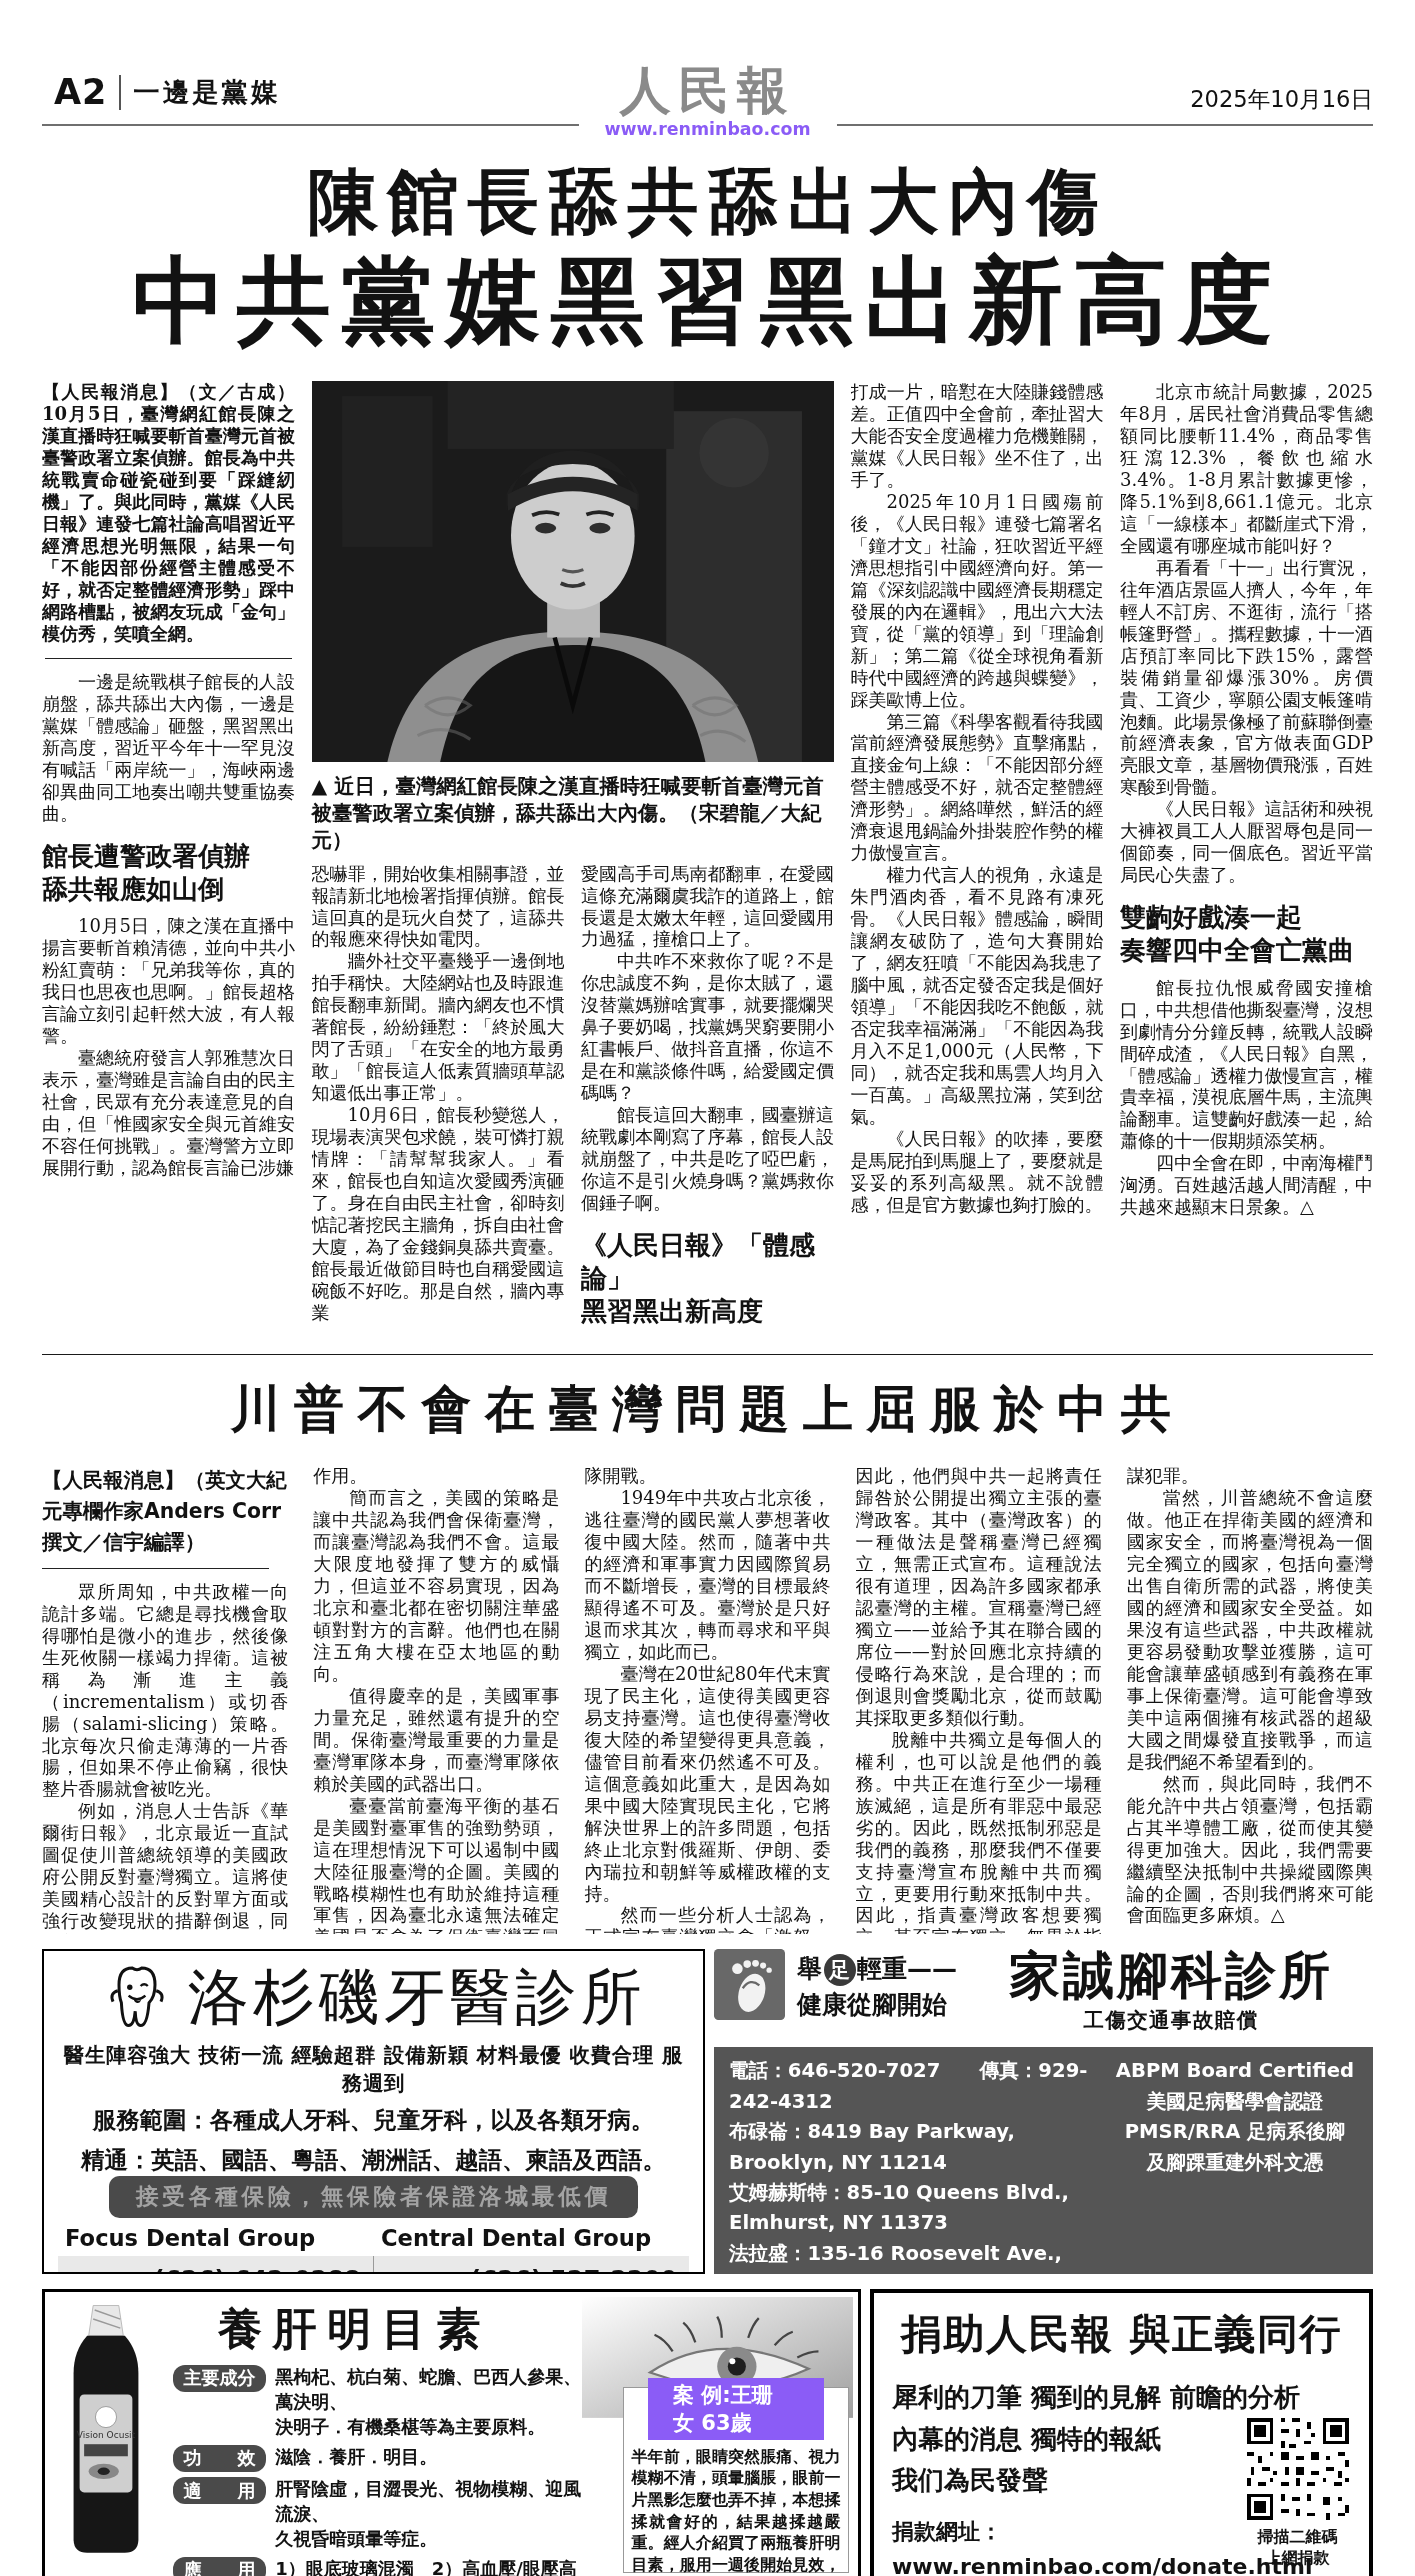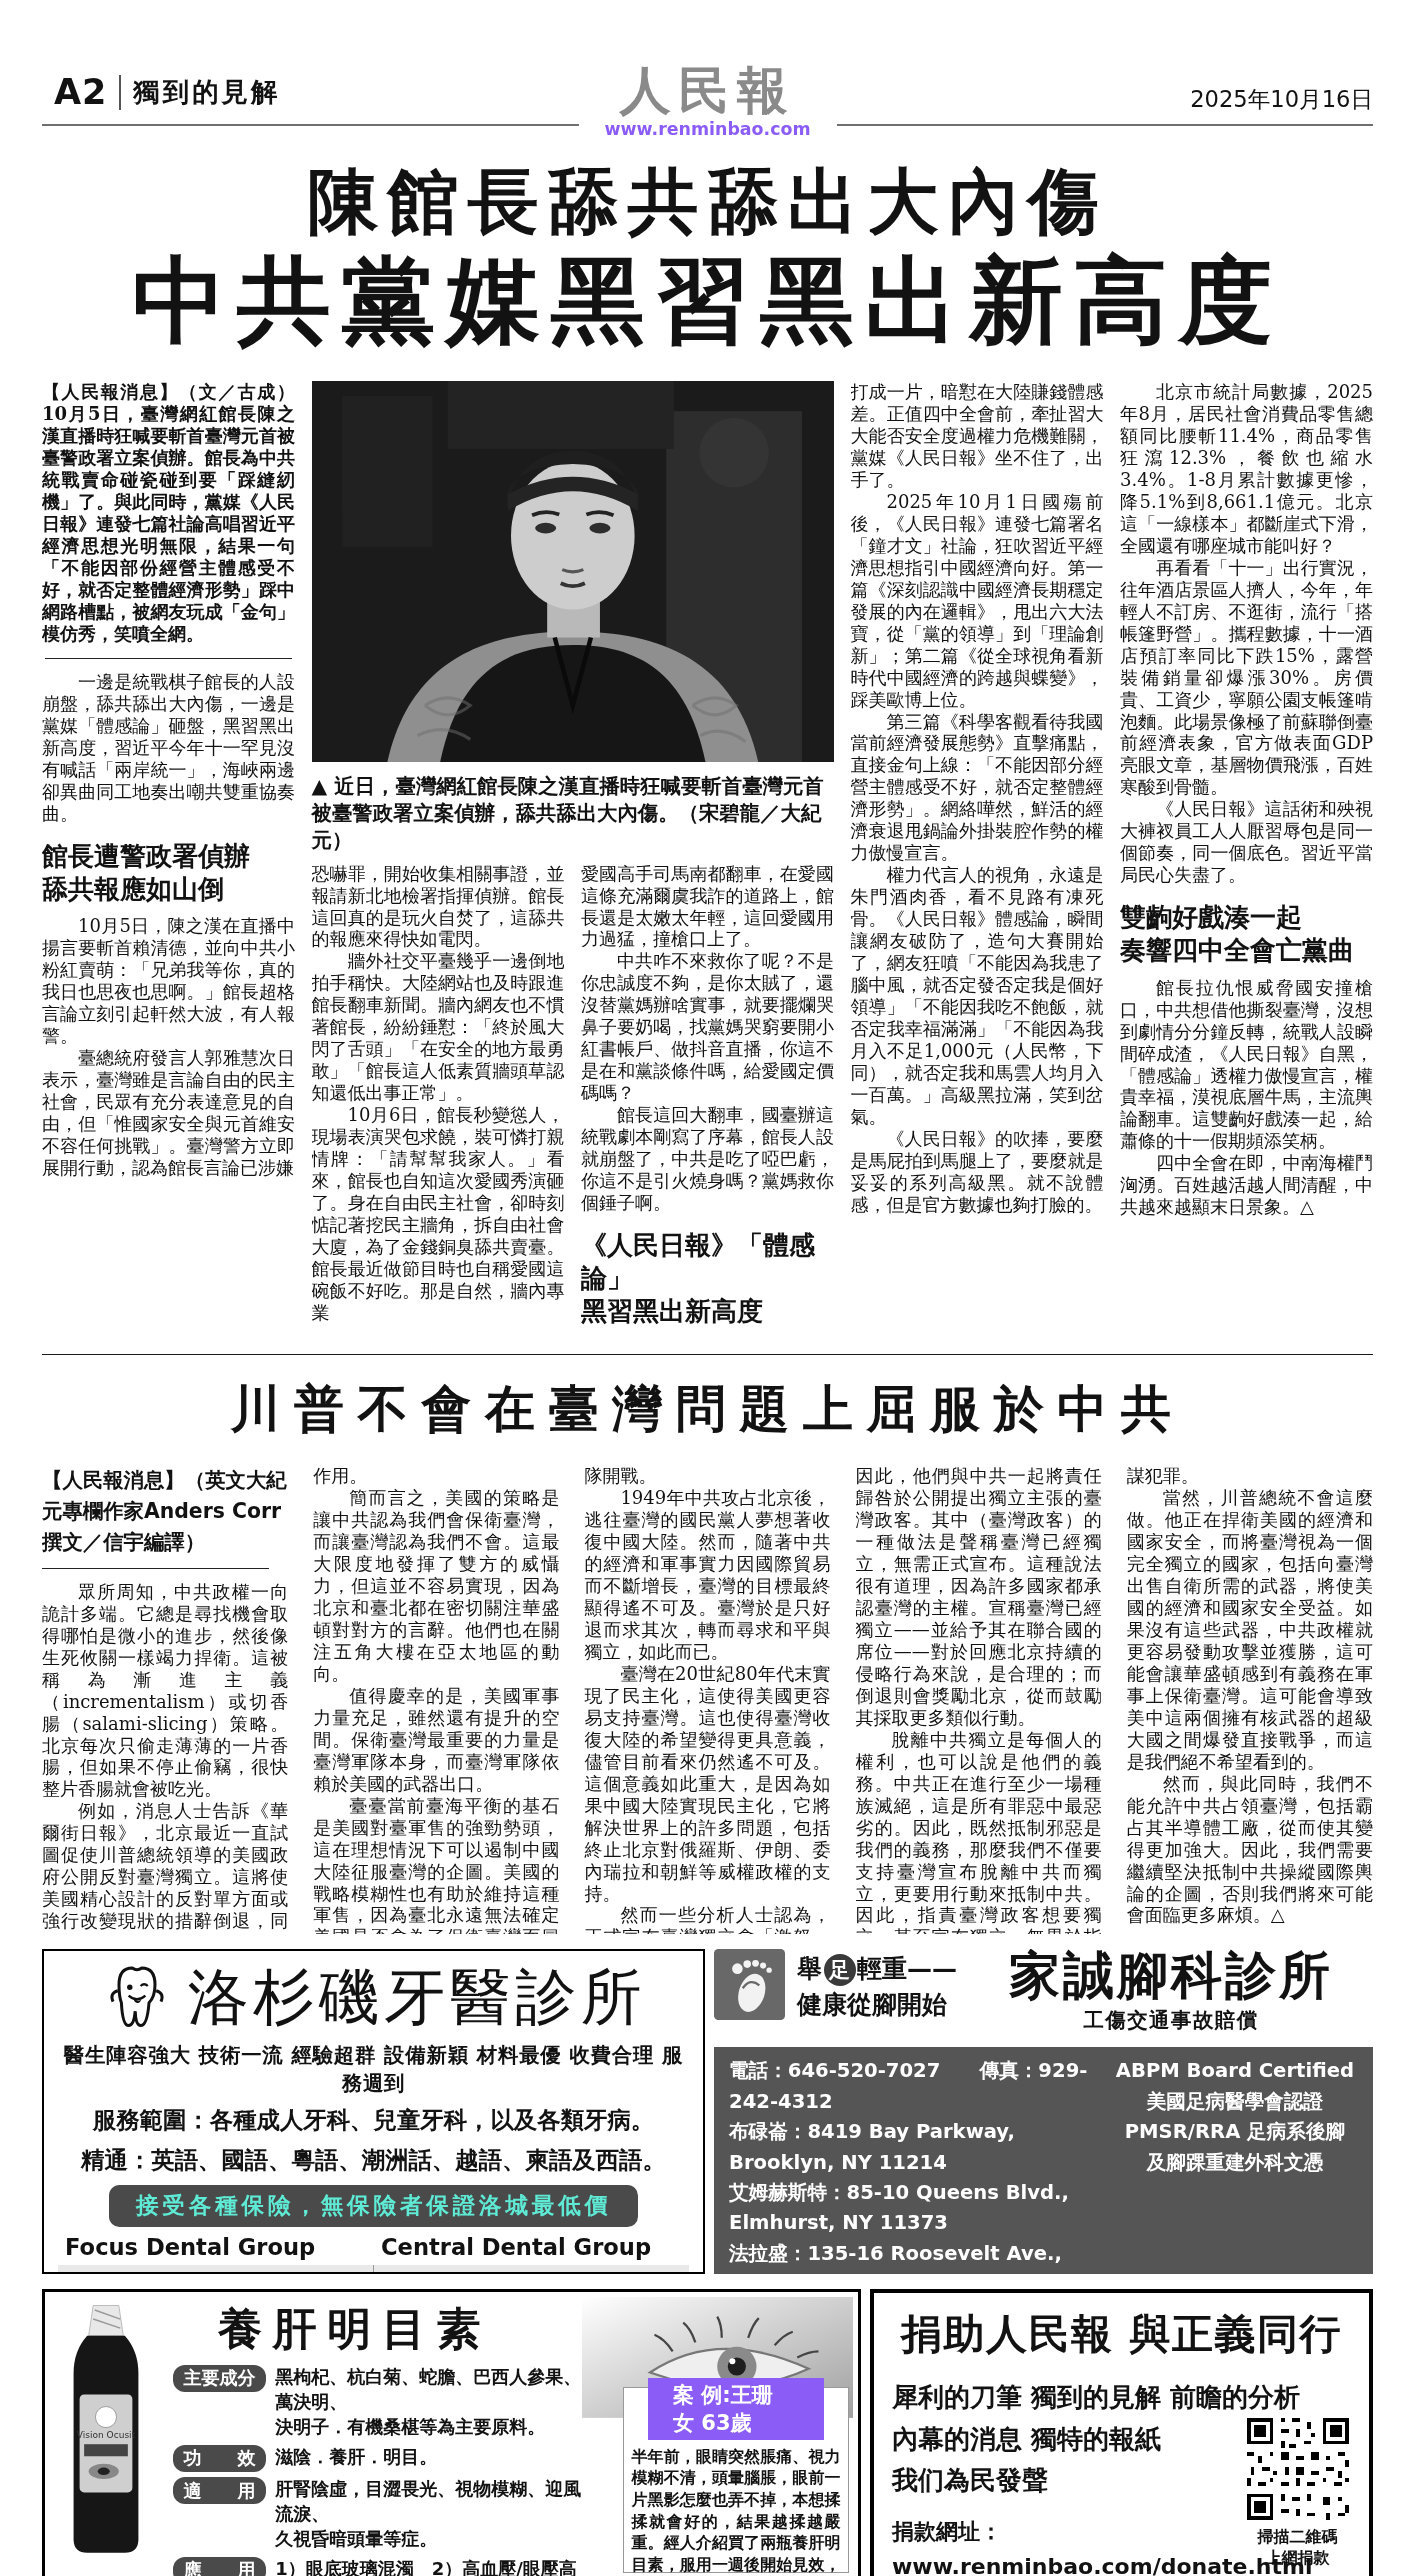--- a/index.html
+++ b/index.html
@@ -53,22 +53,22 @@
   .byline-rule { border:none; border-top:1.5px solid #222; width:92%; margin:10.6px 0 12px 0; }
   
   .ads-row { display:flex; gap:9px; margin-top:15px; font-family:"DejaVu Sans", sans-serif; }
   
   .ad-dental { width:663px; height:325px; border:2.3px solid #000; padding:6px 13.6px; text-align:center; overflow:hidden; }
   .dental-head { display:flex; align-items:center; justify-content:center; gap:15px; }
   .tooth-icon { width:72px; height:72px; flex:none; }
   .dental-title { font-size:61px; font-weight:400; letter-spacing:4.5px; }
   .dental-tagline { font-size:20.4px; font-weight:900; margin-top:1.5px; letter-spacing:0.8px; }
   .dental-line { font-size:23.4px; font-weight:900; margin-top:7.5px; }
-  .dental-pill { display:inline-block; background:#4a4a4a; color:#5eead4; font-size:22.6px; font-weight:900;
-    padding:5.3px 27px; border-radius:10.6px; margin-top:9px; letter-spacing:3.8px; }
+  .dental-pill { display:inline-block; background:#4a4a4a; color:#a3a3a3; font-size:22.6px; font-weight:900;
+    padding:5.3px 27px; border-radius:10.6px; letter-spacing:3.8px; }
   .dental-groups { display:flex; text-align:left; margin-top:7.5px; }
   .dental-groups .dg { flex:1; padding:0 7.5px; }
   .dg-name { font-size:22.6px; font-weight:900; }
   .dg-rows-wrap { display:flex; background:#e9e9e9; margin-top:4.5px; text-align:left; }
   .dg-rows { flex:1; padding:6px 9px; font-size:17.4px; font-weight:700; line-height:1.55; }
   .dg-rows + .dg-rows { border-left:1.5px solid #9a9a9a; }
   .dg-phone-num { font-size:24px; font-weight:900; }
   
   .ad-pod { flex:1; height:325px; display:flex; flex-direction:column; overflow:hidden; }
   .pod-top { display:flex; gap:12px; align-items:flex-start; }
@@ -113,21 +113,21 @@
 </style>
 </head>
 <body>
 
 <div class="page">
 
   <header class="header">
     <div class="header-left">
       <span class="page-label">A2</span>
       <span class="header-vline"></span>
-      <span class="section-label">獨到的見解</span>
+      <span class="section-label">一邊是黨媒</span>
     </div>
     <div class="masthead">
       <div class="masthead-title">人民報</div>
       <div class="masthead-url">www.renminbao.com</div>
     </div>
     <div class="header-date">2025年10月16日</div>
   </header>
 
   <section>
     <h2 class="a1-kicker">陳館長舔共舔出大內傷</h2>

